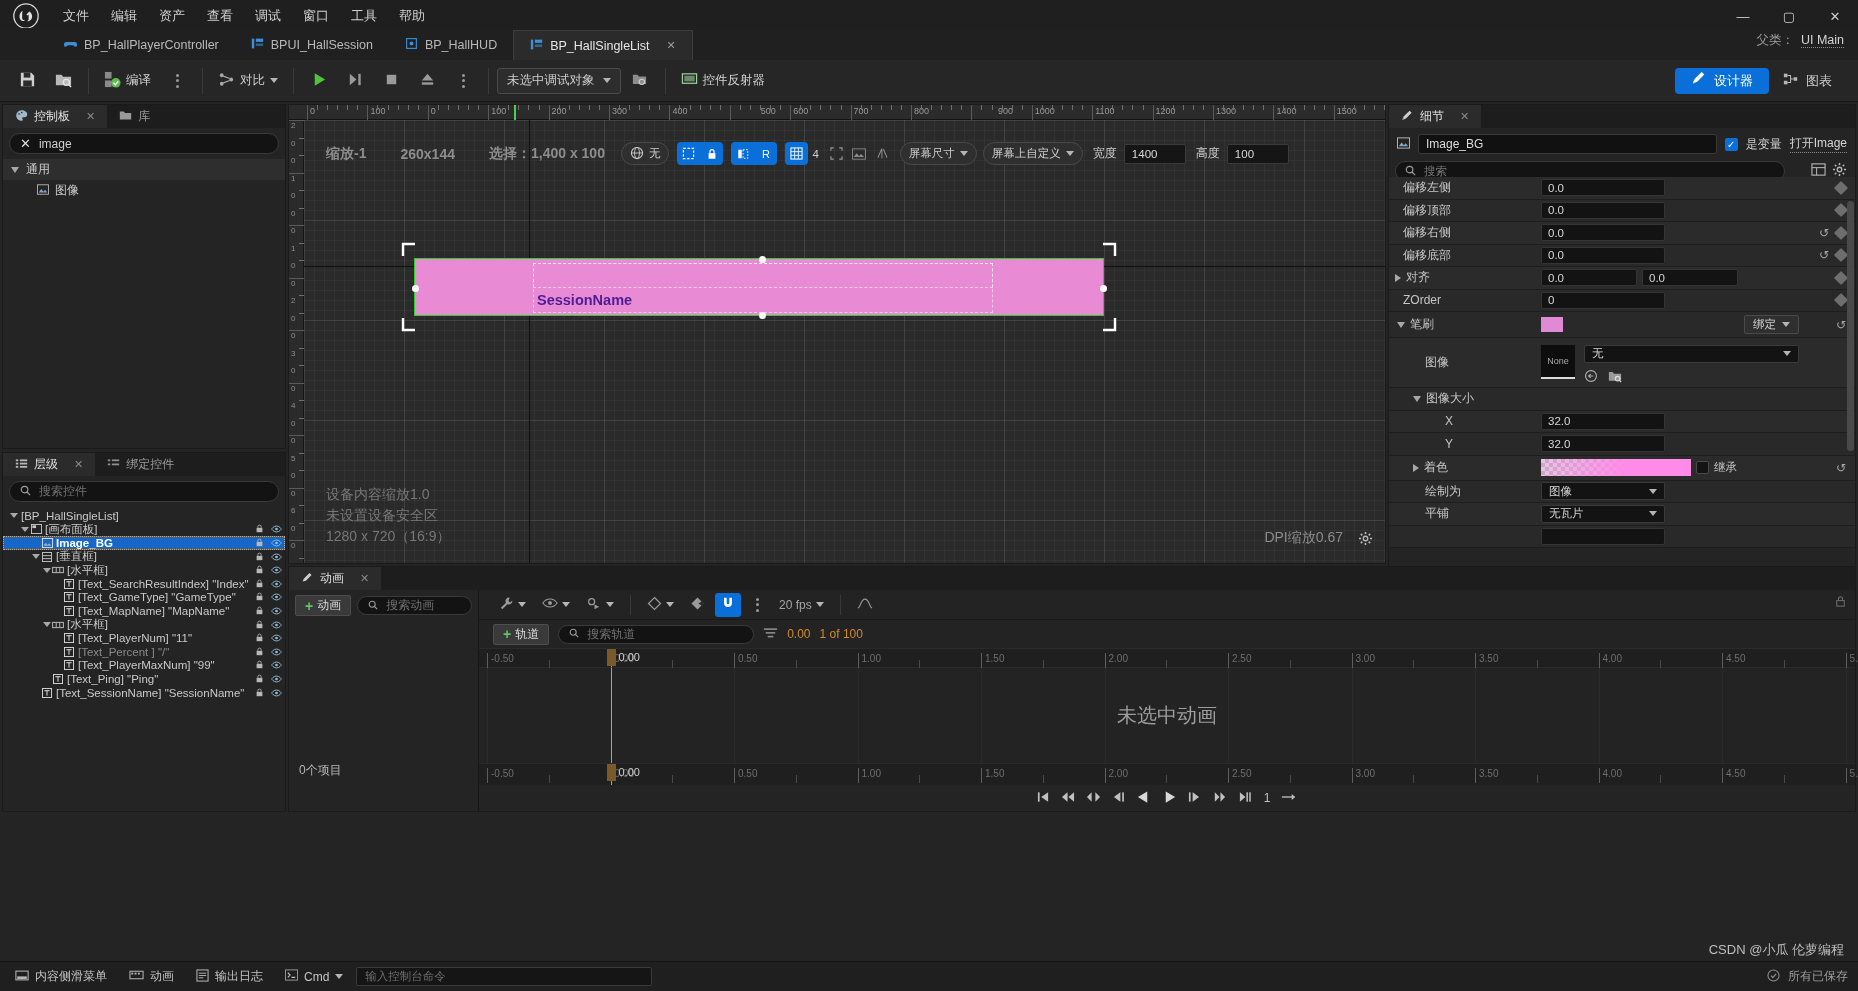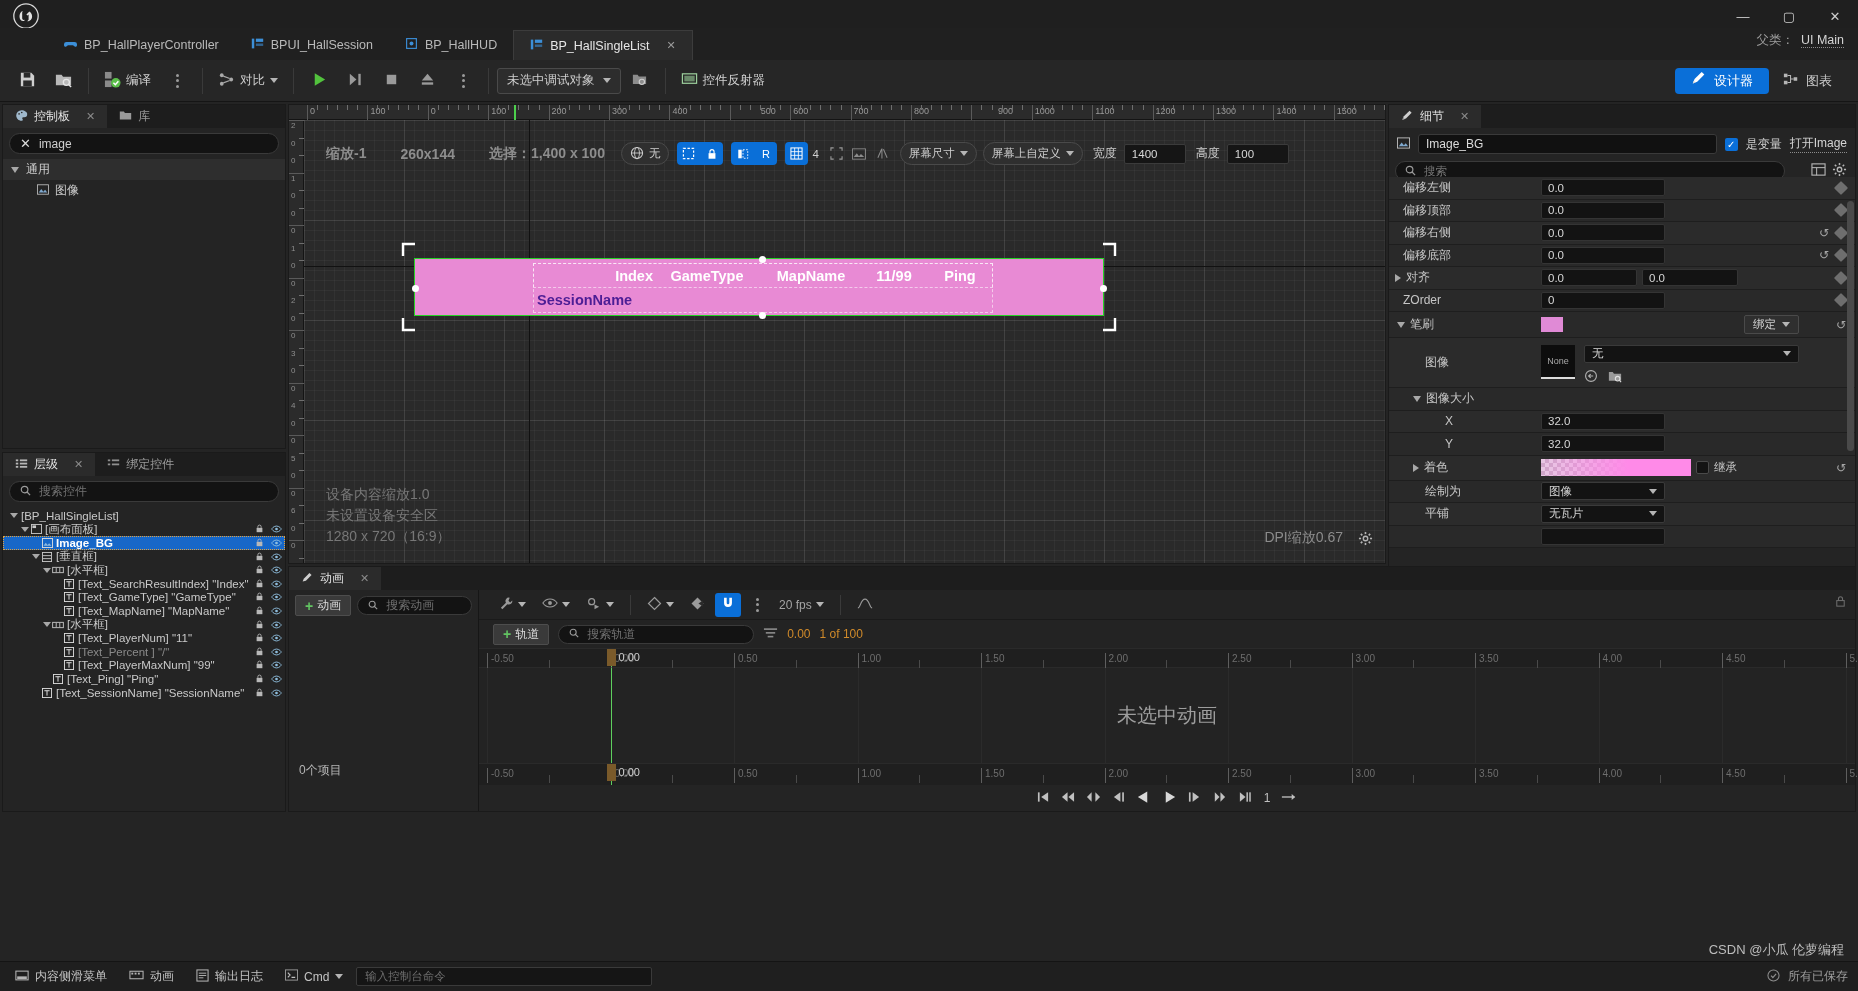--- a/index.html
+++ b/index.html
@@ -156,20 +156,30 @@
 <body>
 
 <div class="app">
 
   <div class="titlebar">
     <div class="ue-logo">
       <svg viewBox="0 0 32 32">
           <circle cx="16" cy="16" r="15" fill="none" stroke="#d8d8d8" stroke-width="1.6"></circle>
           <path d="M11 10c-2 1.5-3 4-3 6.5 0 3 1.8 5.6 4.5 5.6 1 0 1.6-.4 1.6-.4v-1.2s-.5.3-1 .3c-1.2 0-1.8-1-1.8-2.6V12c0-.8.4-1.4 1-1.7zM20 10.5c2 1 3.5 3.2 3.5 6 0 3.4-2.6 6-6 6l1.7-1.8V14l-1.3 1.3-1.4-1.2 3.3-3.2z" fill="#e2e2e2"></path>
         </svg>
+    </div>
+    <div class="menu">
+      <div class="menu-item">文件</div>
+      <div class="menu-item">编辑</div>
+      <div class="menu-item">资产</div>
+      <div class="menu-item">查看</div>
+      <div class="menu-item">调试</div>
+      <div class="menu-item">窗口</div>
+      <div class="menu-item">工具</div>
+      <div class="menu-item">帮助</div>
     </div>
     <div class="winbtns">
       <div class="winbtn">—</div>
       <div class="winbtn">▢</div>
       <div class="winbtn">✕</div>
     </div>
   </div>
 
   <div class="tabbar">
     <div style="width:48px"></div>
@@ -968,27 +978,20 @@
             <span>100</span>
           </div>
       </div>
 
       <div style="position:absolute;left:0;right:0;top:146px;height:1px;background:#111"></div>
       <div style="position:absolute;top:0;bottom:0;left:225px;width:1px;background:#111"></div>
 
       <div class="widget-sel">
         <div class="dashbox" style="left:118px;top:4px;width:460px;height:50px;"></div>
         <div class="dashbox" style="left:118px;top:4px;width:460px;height:25px;"></div>
-        <div style="position:absolute;left:118px;top:5px;width:460px;height:23px;display:flex;align-items:center;color:#fff;font-size:14.5px;font-weight:bold;">
-          <span style="width:120px;text-align:right">Index</span>
-          <span style="width:108px;text-align:center">GameType</span>
-          <span style="width:100px;text-align:center">MapName</span>
-          <span style="width:66px;text-align:center">11/99</span>
-          <span style="flex:1;text-align:center">Ping</span>
-        </div>
         <div style="position:absolute;left:122px;top:30px;height:22px;display:flex;align-items:center;color:#4c1d95;font-size:14.5px;font-weight:bold;">SessionName</div>
 
         <div class="handle" style="left:-3.5px;top:25.5px"></div>
         <div class="handle" style="right:-3.5px;top:25.5px"></div>
         <div class="handle" style="left:344px;top:-3.5px"></div>
         <div class="handle" style="left:344px;bottom:-3.5px"></div>
 
         <div class="corner" style="left:-14px;top:-17px"><svg width="16" height="16" viewBox="0 0 16 16">
               <path d="M2 14L2 2 14 2" fill="none" stroke="#fff" stroke-width="2.4"></path>
             </svg></div>

